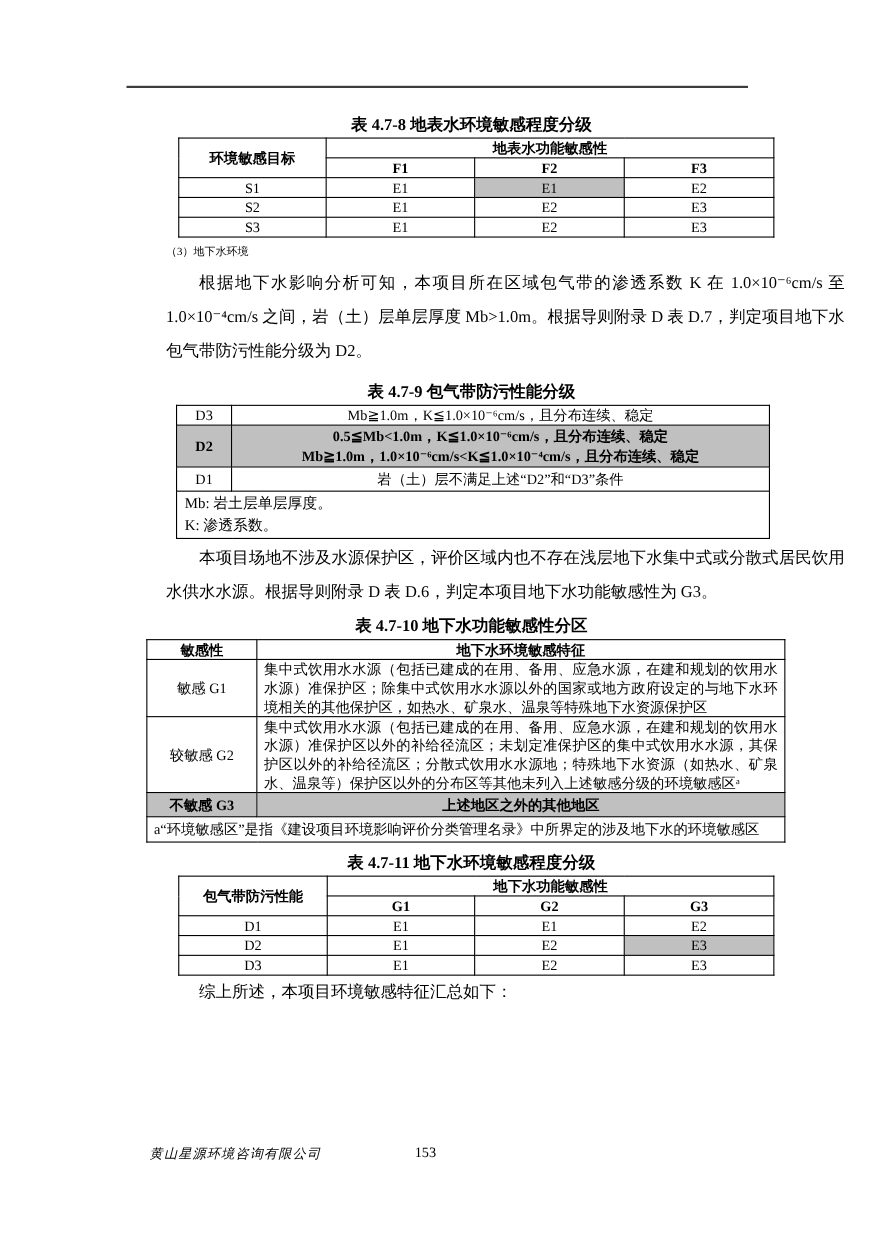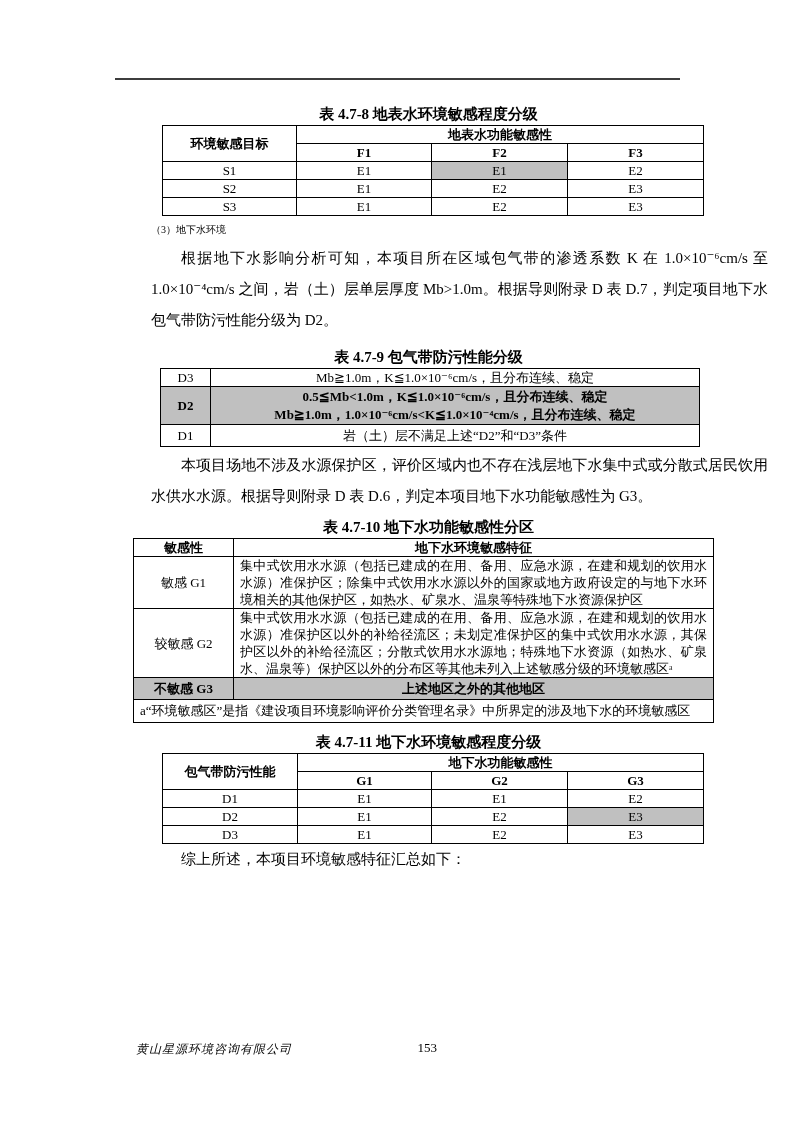--- a/index.html
+++ b/index.html
@@ -45,21 +45,21 @@
   .t4710 td.label { text-align:center; }
   .t4710 td.desc { text-align:justify; padding:0 6px; }
   .t4710 td.g3row { height:21px; text-align:center; padding:0 6px; }
   .t4710 td.foot { text-align:left; padding:1px 6px; line-height:20px; }
 
   .closing { margin:5px 117px 0 119px; font-size:15px; line-height:21px; text-indent:2em; }
 
   .footer-company { position:absolute; left:136px; top:1041px; font-size:12px;
                     font-style:italic; letter-spacing:1px; }
   .footer-pageno  { position:absolute; left:377px; top:1040px; width:60px;
-                    text-align:right; font-size:13px; }
+                    text-align:left; font-size:13px; }
 </style>
 </head>
 <body>
 
 <div class="page">
   <div class="rule"></div>
 
   <div class="content">
 
     <h3 class="tbl-title" id="title1">表 4.7-8 地表水环境敏感程度分级</h3>
@@ -119,20 +119,26 @@
         <td class="b shade row-d2">D2</td>
         <td class="b shade row-d2">
           <div class="cell-line">0.5≦Mb&lt;1.0m，K≦1.0×10⁻⁶cm/s，且分布连续、稳定</div>
           <div class="cell-line">Mb≧1.0m，1.0×10⁻⁶cm/s&lt;K≦1.0×10⁻⁴cm/s，且分布连续、稳定</div>
         </td>
       </tr>
       <tr>
         <td class="row-d1">D1</td>
         <td class="row-d1">岩（土）层不满足上述“D2”和“D3”条件</td>
       </tr>
+      <tr>
+        <td colspan="2" class="note-cell">
+          <div>Mb: 岩土层单层厚度。</div>
+          <div>K: 渗透系数。</div>
+        </td>
+      </tr>
     </tbody>
       </table>
 
     <p class="para">本项目场地不涉及水源保护区，评价区域内也不存在浅层地下水集中式或分散式居民饮用水供水水源。根据导则附录 D 表 D.6，判定本项目地下水功能敏感性为 G3。</p>
 
     <h3 class="tbl-title" id="title3">表 4.7-10 地下水功能敏感性分区</h3>
     <table class="grid t4710">
       <colgroup>
           <col style="width:100px">
           <col style="width:480px">

